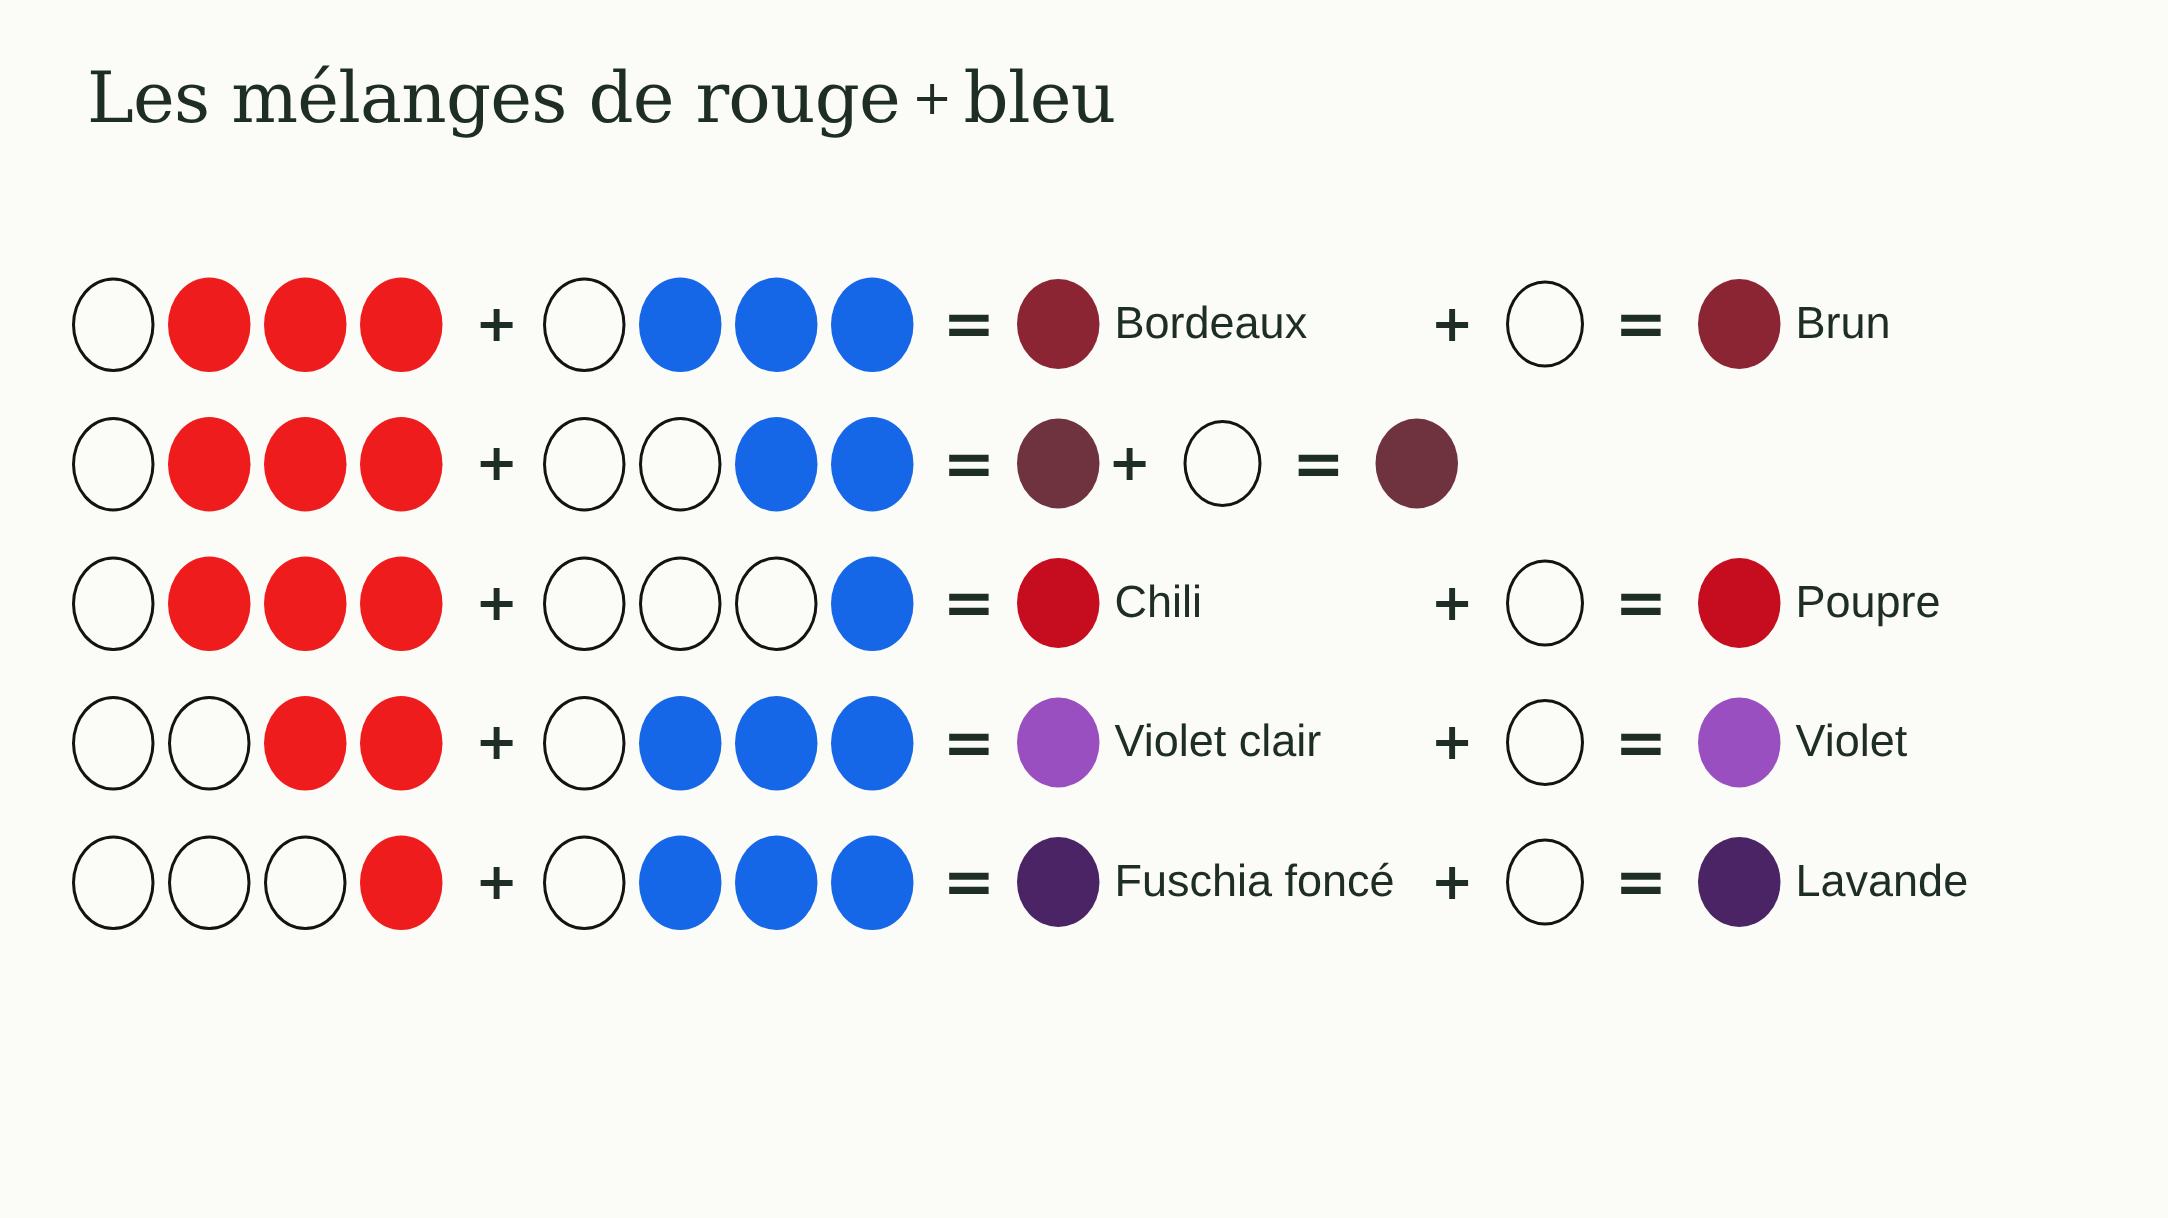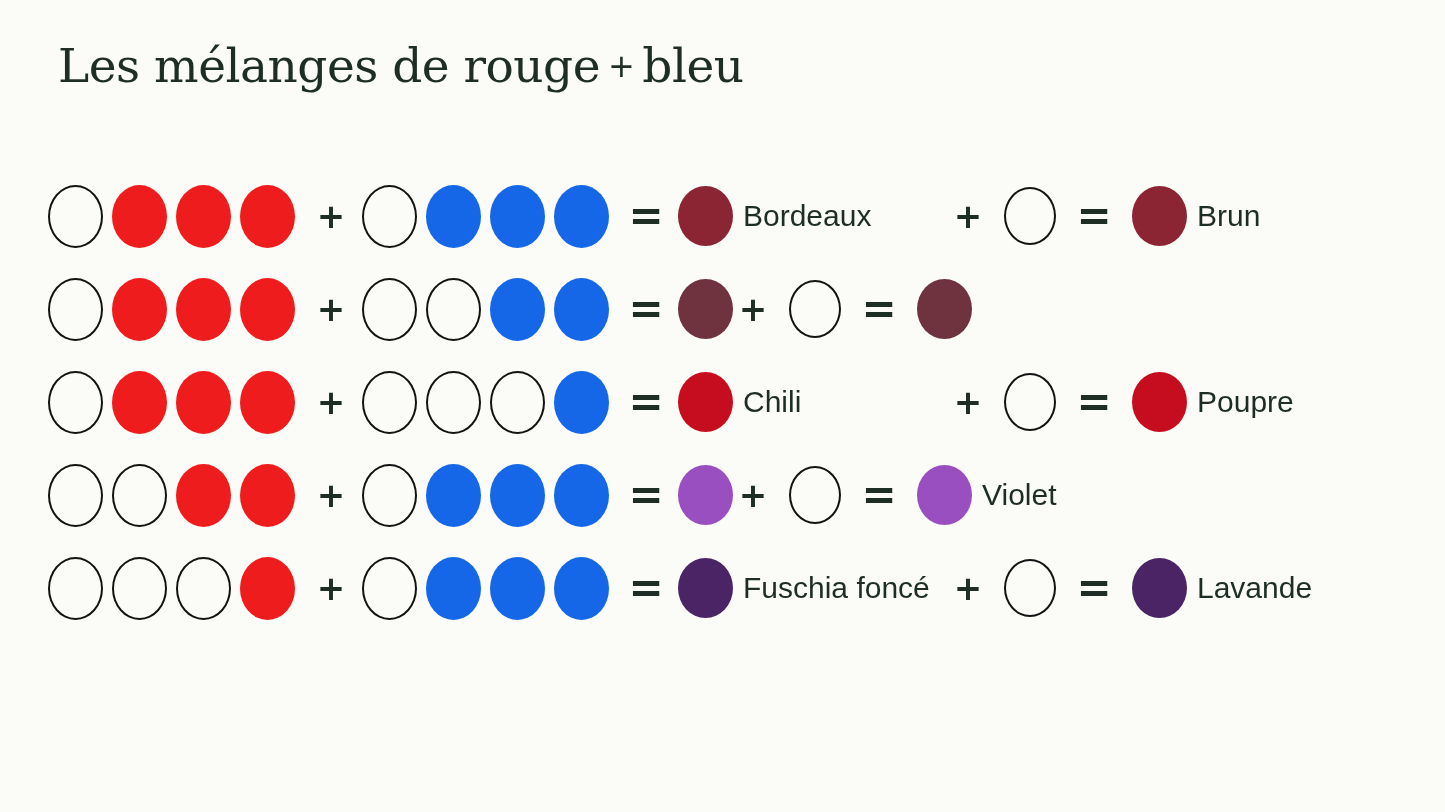--- a/index.html
+++ b/index.html
@@ -159,20 +159,21 @@
         </div>
       <span class="op plus1">+</span>
       <div class="group">
           <span class="circle outline" style="border-color: rgb(19, 19, 19);"></span>
           <span class="circle" style="background: rgb(21, 103, 232);"></span>
           <span class="circle" style="background: rgb(21, 103, 232);"></span>
           <span class="circle" style="background: rgb(21, 103, 232);"></span>
         </div>
       <span class="op eq1">=</span>
       <span class="swatch" style="background: rgb(154, 79, 192);"></span>
+      <span class="label mix-label">Violet clair</span>
       <span class="op plus2">+</span>
       <span class="circle outline white-circle"></span>
       <span class="op eq2">=</span>
       <span class="swatch tint-swatch" style="background: rgb(154, 79, 192);"></span>
       <span class="label">Violet</span>
     </div>
 
     <div class="row">
       <div class="group">
           <span class="circle outline" style="border-color: rgb(19, 19, 19);"></span>

